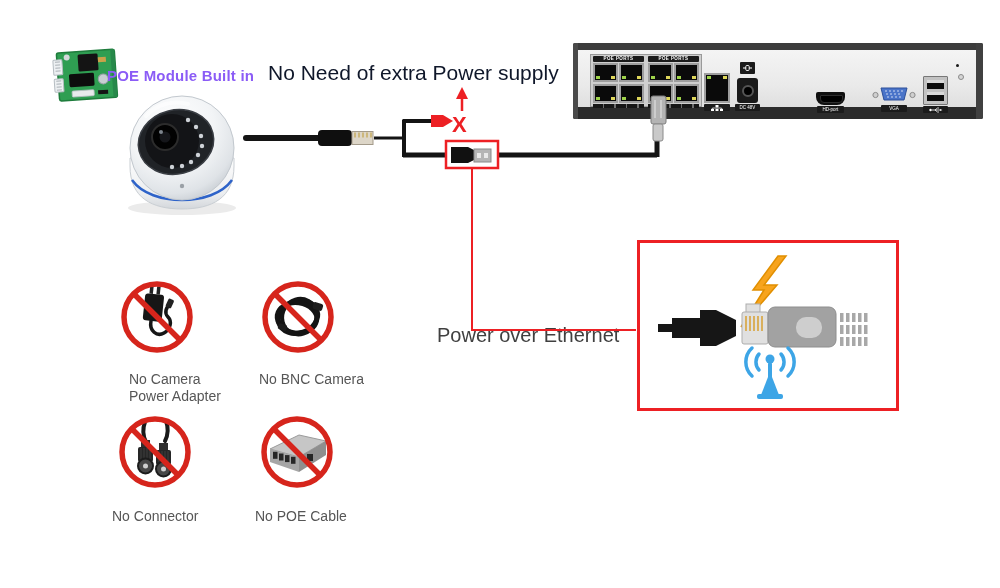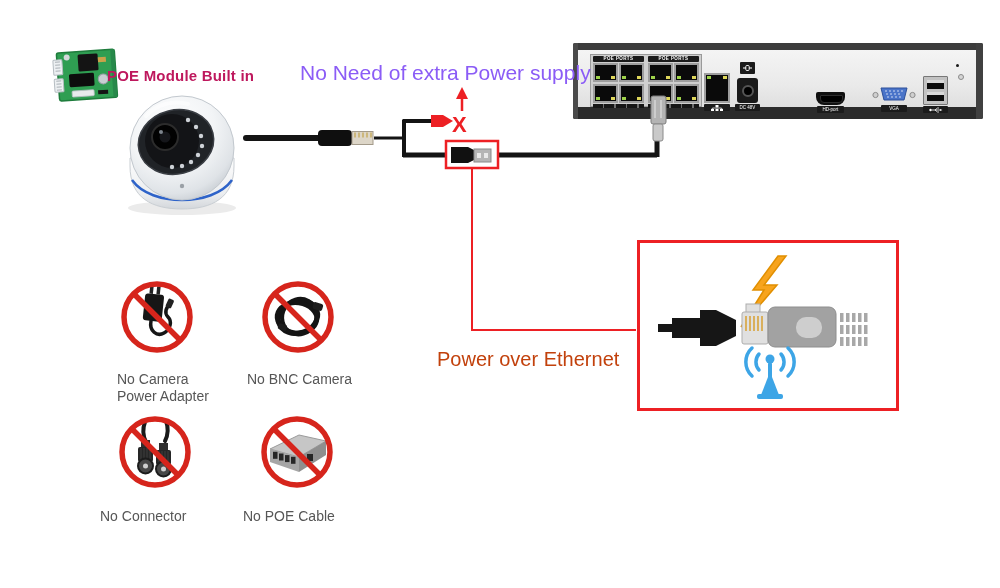--- a/index.html
+++ b/index.html
@@ -3,23 +3,23 @@
 <meta charset="utf-8">
 <style>
   html,body{margin:0;padding:0;}
   body{
     width:1000px;height:588px;position:relative;overflow:hidden;
     background:#ffffff;font-family:"Liberation Sans",sans-serif;
   }
   .abs{position:absolute;}
 
   
-  .t-poe{left:107px;top:67px;font-size:15px;font-weight:bold;color:#be185d;letter-spacing:.2px;}
-  .t-noneed{left:268px;top:61px;font-size:21px;color:#8b5cf6;margin-left:32px;}
-  .t-poecap{left:437px;top:348px;font-size:20px;color:#c2410c;}
+  .t-poe{left:107px;top:67px;font-size:15px;font-weight:bold;color:#8b5cf6;letter-spacing:.2px;}
+  .t-noneed{left:268px;top:61px;font-size:21px;color:#0f172a;}
+  .t-poecap{left:437px;top:324px;font-size:20px;color:#404040;}
 
   
   .nvr{left:573px;top:43px;width:410px;height:76px;
        background:linear-gradient(180deg,#f6f6f6,#eaeaea 55%,#d9d9d9);
        border-radius:2px;z-index:2;}
   .nvr-top{left:0;top:0;width:410px;height:7px;background:#3c3c3c;border-radius:2px 2px 0 0;}
   .nvr-bottom{left:0;top:64px;width:410px;height:12px;background:#2b2b2b;border-radius:0 0 2px 2px;}
   .nvr-left{left:0;top:0;width:5px;height:76px;background:#4a4a4a;border-radius:2px 0 0 2px;}
   .nvr-right{left:403px;top:0;width:7px;height:76px;background:#404040;border-radius:0 2px 2px 0;}
 
@@ -56,21 +56,21 @@
   .reset{left:383px;top:21px;width:3px;height:3px;border-radius:50%;background:#1a1a1a;}
   .screw{left:385px;top:31px;width:6px;height:6px;border-radius:50%;background:#d5d5d5;border:1px solid #8a8a8a;box-sizing:border-box;}
 
   
   .redbox{left:637px;top:240px;width:262px;height:171px;border:3px solid #ed2024;box-sizing:border-box;background:#fff;z-index:1;}
 
   
   .overlay{left:0;top:0;z-index:5;pointer-events:none;}
 
   
-  .no-label{font-size:14px;color:#565656;line-height:1.18;}
+  .no-label{font-size:14px;color:#565656;line-height:1.18;margin-left:12px;}
   .z1{z-index:1;} .z2{z-index:2;} .z3{z-index:3;}
 </style>
 </head>
 <body>
 
 <svg class="abs z2" style="left:51px;top:46px" width="74" height="60" viewBox="0 0 74 60">
   <g transform="rotate(-4 37 30)">
     <rect x="7" y="5" width="58" height="48" rx="2" fill="#2f9e52" stroke="#1e7c3c" stroke-width="1.5"></rect>
     <rect x="61" y="5" width="4" height="48" fill="#27884a"></rect>
     <rect x="28" y="8" width="20" height="17" rx="1.5" fill="#141414"></rect>

